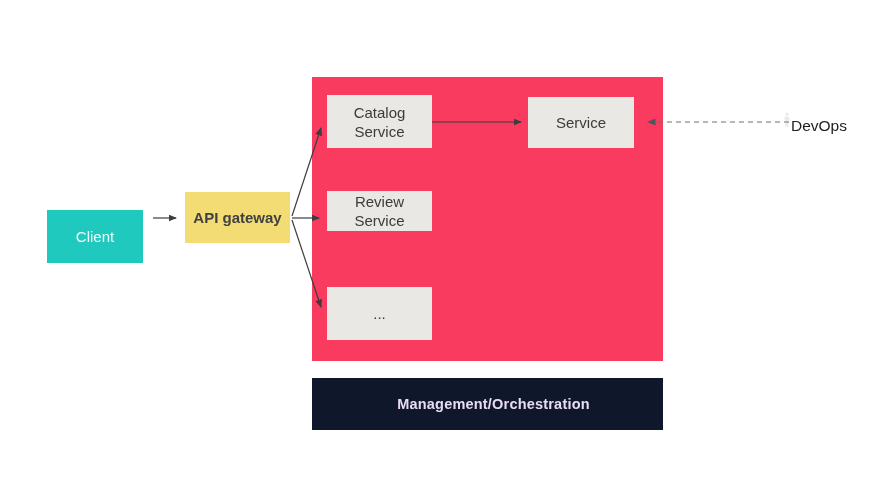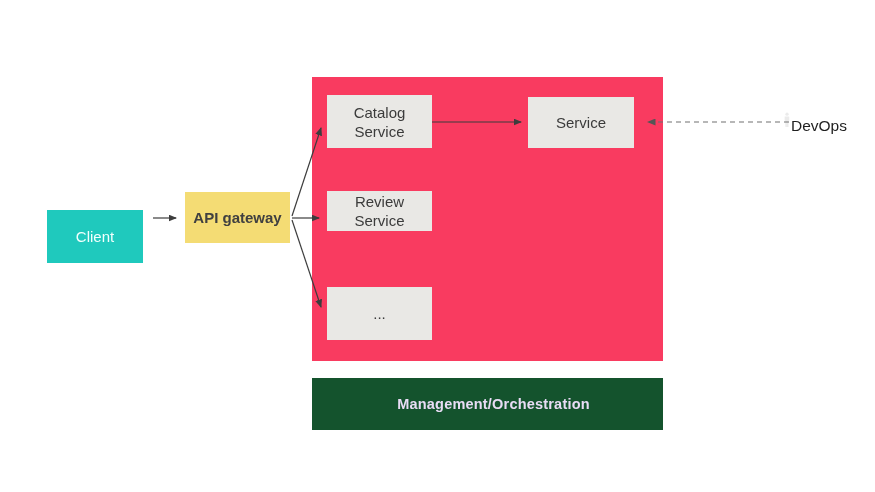--- a/index.html
+++ b/index.html
@@ -117,21 +117,21 @@
   </div>
 
   <div class="node inner-box box-more" style="background-color: rgb(233, 232, 229);">
     <span>...</span>
   </div>
 
   <div class="node inner-box box-service" style="background-color: rgb(233, 232, 229);">
     <span>Service</span>
   </div>
 
-  <div class="node management-bar" style="background-color: #14532d; padding-left: 12px;">
+  <div class="node management-bar" style="background-color: #0f172a; padding-left: 12px;">
     <span>Management/Orchestration</span>
   </div>
 
   <div class="devops-group">
     <svg width="32" height="62" viewBox="0 0 32 62" aria-hidden="true">
       <circle cx="16" cy="7.5" r="6.5" fill="#ebebeb"></circle>
       <path d="M8.5 16.5 h15 q1.5 0 1.5 1.5 v14 q0 1.5 -1.5 1.5 h-1.5 v24 q0 1.5 -1.5 1.5 h-3 q-1.5 0 -1.5 -1.5 v-18 h-0.5 v18 q0 1.5 -1.5 1.5 h-3 q-1.5 0 -1.5 -1.5 v-24 h-1.5 q-1.5 0 -1.5 -1.5 v-14 q0 -1.5 1.5 -1.5 z" fill="#ebebeb"></path>
     </svg>
     <div class="devops-label">DevOps</div>
   </div>

